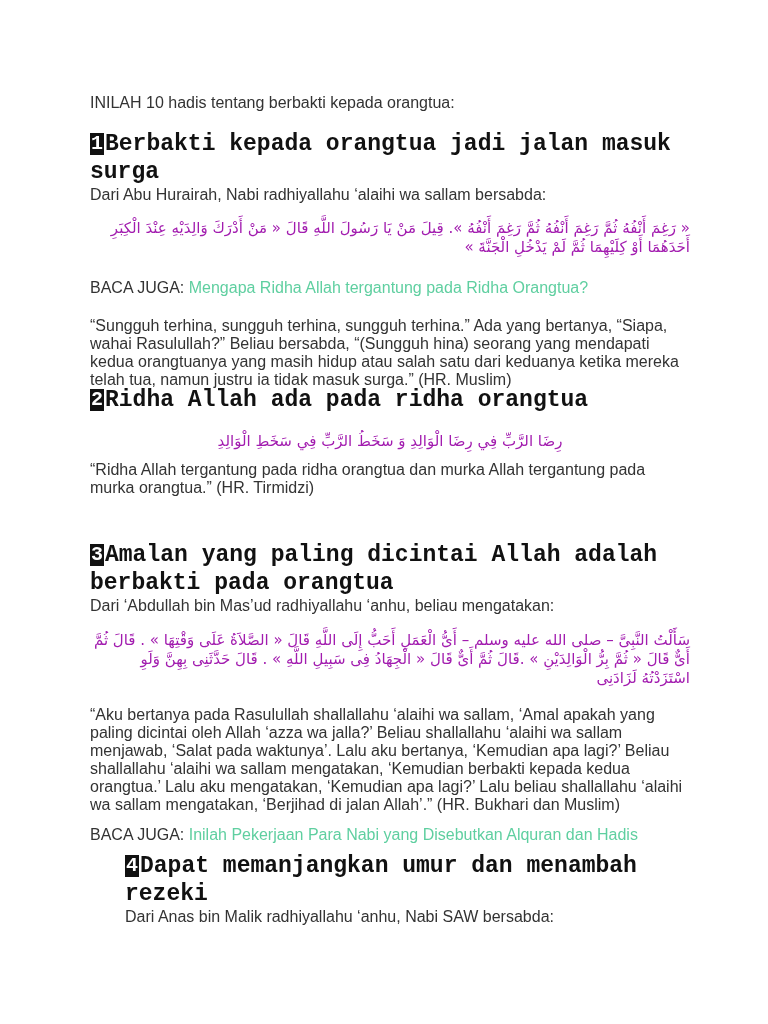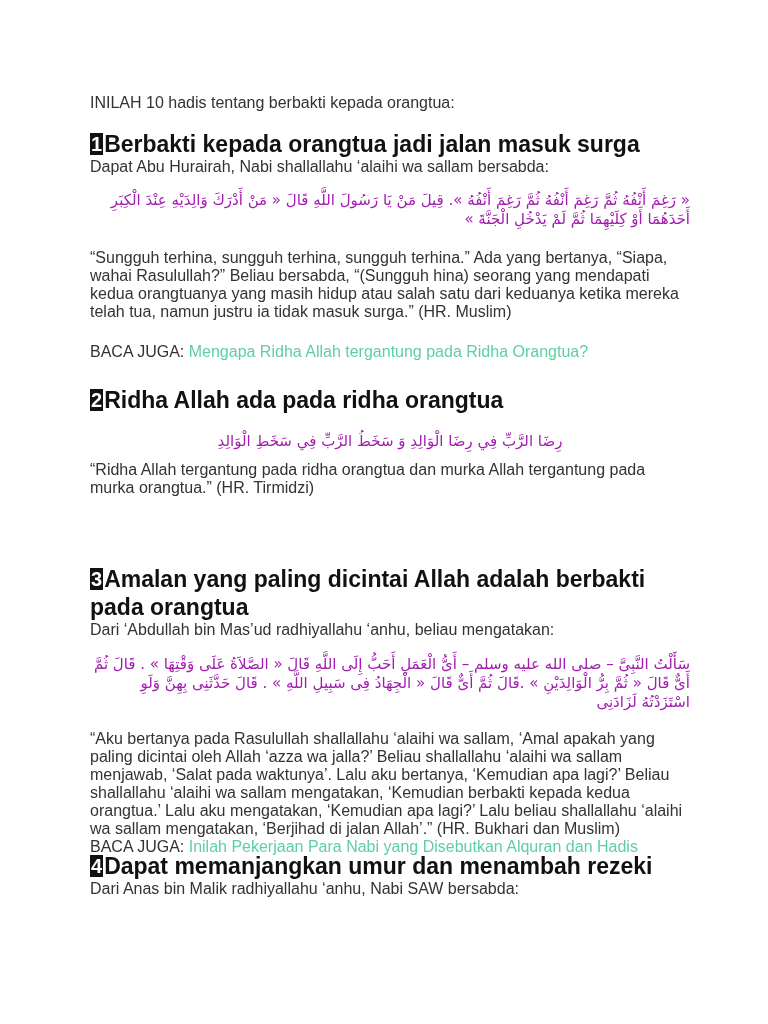--- a/index.html
+++ b/index.html
@@ -1,57 +1,57 @@
 <!DOCTYPE html>
 <html><head>
 <meta charset="utf-8">
 <style>
   html, body { margin: 0; padding: 0; background: #ffffff; }
   body { width: 768px; height: 1024px; overflow: hidden; position: relative;
          font-family: "Liberation Sans", sans-serif; color: #333333; }
   .page { position: absolute; left: 90px; top: 0; width: 600px; }
   .p { font-size: 16px; line-height: 18px; margin: 0; }
   .intro { position: absolute; top: 94px; }
-  .h { font-family: Liberation Sans, sans-serif; font-weight: bold; font-size: 23px;
+  .h { font-family: Liberation Mono, monospace; font-weight: bold; font-size: 23px;
        line-height: 28px; color: #111111; margin: 0; }
   .badge { display: inline-block; background: #111111; color: #ffffff;
            font-size: 20px; line-height: 22px; padding: 0 1px; margin-right: 1px;
            vertical-align: 1px; }
   .ar { font-family: "DejaVu Sans", sans-serif; direction: rtl; text-align: right;
         font-size: 15px; line-height: 19px; color: #a21caf; margin: 0; }
   .link { color: #5fcfa0; text-decoration: none; }
   .abs { position: absolute; left: 0; width: 600px; }
 </style>
 </head>
 <body>
 
 <div class="page">
 
   <p class="p intro">INILAH 10 hadis tentang berbakti kepada orangtua:</p>
 
   <div class="abs" style="top:130px;">
     <h2 class="h"><span class="badge">1</span><span>Berbakti kepada orangtua jadi jalan masuk surga</span></h2>
-    <p class="p">Dapat Abu Hurairah, Nabi shallallahu ‘alaihi wa sallam bersabda:</p>
+    <p class="p">Dari Abu Hurairah, Nabi radhiyallahu ‘alaihi wa sallam bersabda:</p>
     <p class="ar" style="margin-top:15px;">« رَغِمَ أَنْفُهُ ثُمَّ رَغِمَ أَنْفُهُ ثُمَّ رَغِمَ أَنْفُهُ ». قِيلَ مَنْ يَا رَسُولَ اللَّهِ قَالَ « مَنْ أَدْرَكَ وَالِدَيْهِ عِنْدَ الْكِبَرِ أَحَدَهُمَا أَوْ كِلَيْهِمَا ثُمَّ لَمْ يَدْخُلِ الْجَنَّةَ »</p>
+    <p class="p" style="margin-top:22px;"><span>BACA JUGA:</span> <a href="#" class="link">Mengapa Ridha Allah tergantung pada Ridha Orangtua?</a></p>
     <p class="p" style="margin-top:20px;">“Sungguh terhina, sungguh terhina, sungguh terhina.” Ada yang bertanya, “Siapa, wahai Rasulullah?” Beliau bersabda, “(Sungguh hina) seorang yang mendapati kedua orangtuanya yang masih hidup atau salah satu dari keduanya ketika mereka telah tua, namun justru ia tidak masuk surga.” (HR. Muslim)</p>
-    <p class="p" style="margin-top:22px;"><span>BACA JUGA:</span> <a href="#" class="link">Mengapa Ridha Allah tergantung pada Ridha Orangtua?</a></p>
   </div>
 
   <div class="abs" style="top:386px;">
     <h2 class="h"><span class="badge">2</span><span>Ridha Allah ada pada ridha orangtua</span></h2>
     <p class="ar" style="margin-top:18px; text-align:center;">رِضَا الرَّبِّ فِي رِضَا الْوَالِدِ وَ سَخَطُ الرَّبِّ فِي سَخَطِ الْوَالِدِ</p>
     <p class="p" style="margin-top:10px;">“Ridha Allah tergantung pada ridha orangtua dan murka Allah tergantung pada murka orangtua.” (HR. Tirmidzi)</p>
   </div>
 
-  <div class="abs" style="top:565px;">
+  <div class="abs" style="top:541px;">
     <h2 class="h"><span class="badge">3</span><span>Amalan yang paling dicintai Allah adalah berbakti pada orangtua</span></h2>
     <p class="p">Dari  ‘Abdullah bin Mas’ud radhiyallahu ‘anhu, beliau mengatakan:</p>
     <p class="ar" style="margin-top:16px;">سَأَلْتُ النَّبِىَّ – صلى الله عليه وسلم – أَىُّ الْعَمَلِ أَحَبُّ إِلَى اللَّهِ قَالَ « الصَّلاَةُ عَلَى وَقْتِهَا » . قَالَ ثُمَّ أَىٌّ قَالَ « ثُمَّ بِرُّ الْوَالِدَيْنِ » .قَالَ ثُمَّ أَىٌّ قَالَ « الْجِهَادُ فِى سَبِيلِ اللَّهِ » . قَالَ حَدَّثَنِى بِهِنَّ وَلَوِ اسْتَزَدْتُهُ لَزَادَنِى</p>
     <p class="p" style="margin-top:18px;">“Aku bertanya pada Rasulullah shallallahu ‘alaihi wa sallam, ‘Amal apakah yang paling dicintai oleh Allah ‘azza wa jalla?’ Beliau shallallahu ‘alaihi wa sallam menjawab, ‘Salat pada waktunya’. Lalu aku bertanya, ‘Kemudian apa lagi?’ Beliau shallallahu ‘alaihi wa sallam mengatakan, ‘Kemudian berbakti kepada kedua orangtua.’ Lalu aku mengatakan, ‘Kemudian apa lagi?’ Lalu beliau shallallahu ‘alaihi wa sallam mengatakan, ‘Berjihad di jalan Allah’.” (HR. Bukhari dan Muslim)</p>
-    <p class="p" style="margin-top:0;"><span>BACA JUGA:</span> <a href="#" class="link">Inilah Pekerjaan Para Nabi yang Disebutkan Alquran dan Hadis</a></p>
+    <p class="p" style="margin-top:12px;"><span>BACA JUGA:</span> <a href="#" class="link">Inilah Pekerjaan Para Nabi yang Disebutkan Alquran dan Hadis</a></p>
   </div>
 
-  <div class="abs" style="top:852px;">
+  <div class="abs" style="top:852px;margin-left:35px;">
     <h2 class="h"><span class="badge">4</span><span>Dapat memanjangkan umur dan menambah rezeki</span></h2>
     <p class="p">Dari Anas bin Malik radhiyallahu ‘anhu, Nabi SAW bersabda:</p>
   </div>
 
 </div>
 
 </body></html>

